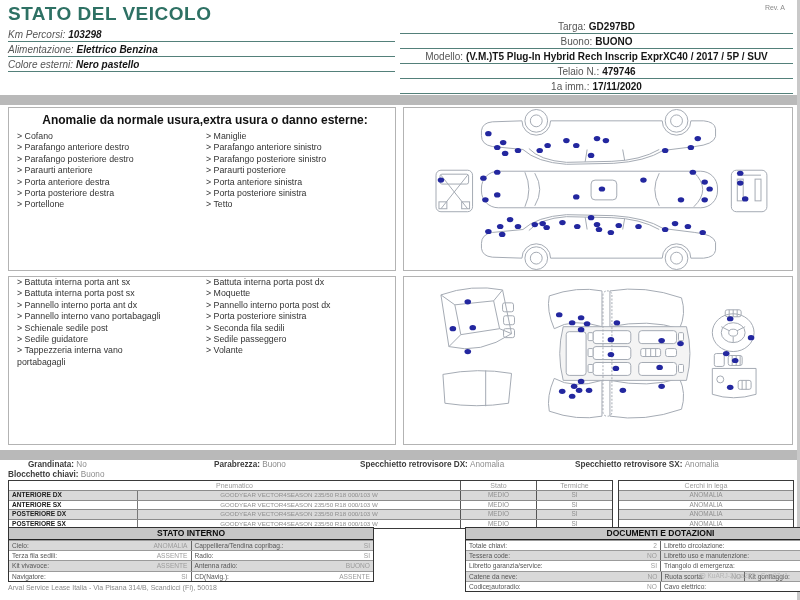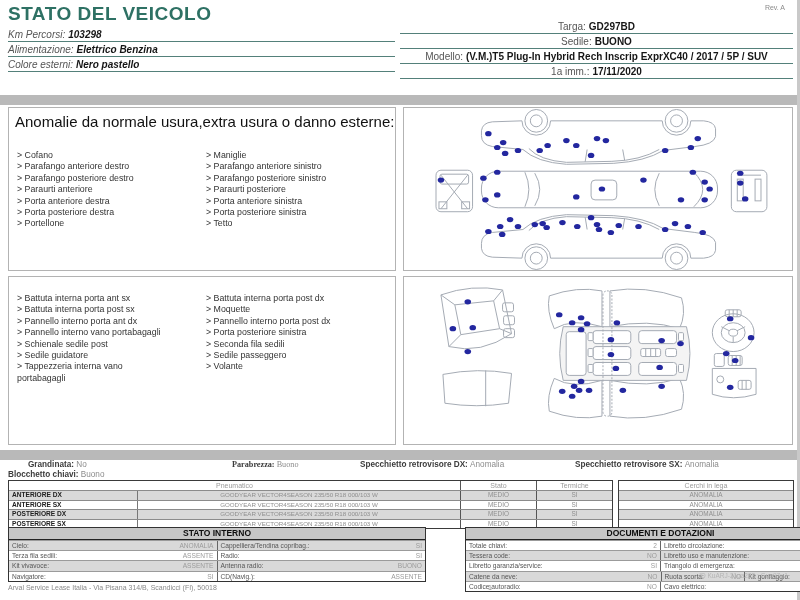--- a/index.html
+++ b/index.html
@@ -20,30 +20,30 @@
   
   .bar{position:absolute;left:0;width:797px;height:10px;background:var(--bar,#b9b9b9);}
   #bar1{top:95px;} #bar2{top:450px;}
 
   
   .panel{position:absolute;border:1px solid #b3b3b3;background:#fff;box-sizing:border-box;}
   #ext-text{left:8px;top:107px;width:388px;height:164px;}
   #ext-diagram{left:403px;top:107px;width:390px;height:164px;}
   #int-text{left:8px;top:276px;width:388px;height:169px;}
   #int-diagram{left:403px;top:276px;width:390px;height:169px;}
-  .panel-title{font-size:15px;font-weight:normal;color:#111;padding:5px 0 4px 6px;}
-  .cols{display:flex;padding-left:8px;margin-top:16px;}
+  .panel-title{font-size:12px;font-weight:bold;color:#111;padding:5px 0 4px 6px;text-align:center;}
+  .cols{display:flex;padding-left:8px;}
   .col{width:192px;}
   .li{font-size:8.8px;color:#333;line-height:11.4px;max-width:155px;}
   .panel svg{width:100%;height:100%;display:block;}
 
   
   #cond{position:absolute;left:8px;top:460px;width:789px;height:20px;font-size:8.2px;}
   .cond{position:absolute;top:0;white-space:nowrap;}
-  .c0{left:0;margin-left:20px;} .c1{left:224px;font-family:Liberation Serif, serif;} .c2{left:352px;} .c3{left:567px;} .c4{left:0;top:10px;}
+  .c0{left:0;margin-left:20px;} .c1{left:206px;} .c2{left:352px;} .c3{left:567px;} .c4{left:0;top:10px;}
   .clbl{font-weight:bold;color:#3c3c3c;} .cval{color:#8c8c8c;}
 
   
   #tyre-table{position:absolute;left:8px;top:480px;width:605px;border:1px solid #3a3a3a;
               box-sizing:border-box;font-size:6.4px;background:#fff;}
   #cerchi-table{position:absolute;left:618px;top:480px;width:176px;border:1px solid #3a3a3a;
               box-sizing:border-box;font-size:6.4px;background:#fff;}
   .t-head{display:flex;height:9px;line-height:9px;color:#9a9a9a;font-size:7px;}
   .t-head .th{text-align:center;box-sizing:border-box;}
   .th-pneu{width:451px;} .th-st{width:76px;border-left:1px solid #555;}
@@ -53,21 +53,21 @@
   .pos{width:128px;font-weight:bold;color:#222;padding-left:3px;font-size:6.6px;}
   .tyre{width:323px;text-align:center;color:#8f8f8f;border-left:1px solid #777;font-size:6.2px;}
   .st{width:76px;text-align:center;color:#8f8f8f;border-left:1px solid #555;}
   .tm{width:76px;text-align:center;color:#8f8f8f;border-left:1px solid #555;}
   .c-head{height:9px;line-height:9px;text-align:center;color:#9a9a9a;font-size:7px;}
   .c-row{height:8.6px;line-height:8.6px;text-align:center;color:#8f8f8f;border-top:1px solid #8b8b8b;}
   .rg{background:var(--rowgray,#d9d9d9);} .rw{background:#fff;}
 
   
   .kv-table{position:absolute;top:527px;border:1px solid #333;box-sizing:border-box;background:#fff;}
-  #stato-table{left:8px;width:418px;}
+  #stato-table{left:8px;width:366px;}
   #doc-table{left:423px;width:391px;margin-left:42px;}
   .kv-head{height:11px;line-height:11px;background:#c6c6c6;border-bottom:1px solid #222;
            text-align:center;font-weight:bold;font-size:8.5px;color:#0d0d0d;}
   .kv-row{display:flex;height:9.2px;line-height:9.2px;font-size:6.6px;border-top:1px solid #9b9b9b;}
   .kv-cell{flex:1;display:flex;justify-content:space-between;padding:0 3px;box-sizing:border-box;
            overflow:hidden;white-space:nowrap;}
   .kv-cell + .kv-cell{border-left:1px solid #666;}
   .kv-row.three .kv-cell:nth-child(1){flex:0 0 50%;}
   .kv-row.three .kv-cell:nth-child(2){flex:0 0 21.5%;}
   .kv-row.three .kv-cell:nth-child(3){flex:0 0 28.5%;}
@@ -88,22 +88,23 @@
 
   <div id="page-title">STATO DEL VEICOLO</div>
   <div id="rev">Rev. A</div>
   <div id="hdr-left">
       <div class="hdr-row"><span class="hlbl">Km Percorsi:</span><span class="hval">103298</span></div>
       <div class="hdr-row"><span class="hlbl">Alimentazione:</span><span class="hval">Elettrico Benzina</span></div>
       <div class="hdr-row"><span class="hlbl">Colore esterni:</span><span class="hval">Nero pastello</span></div>
     </div>
   <div id="hdr-right">
       <div class="hdr-row"><span class="hlbl">Targa:</span><span class="hval">GD297BD</span></div>
-      <div class="hdr-row"><span class="hlbl">Sedile:</span><span class="hval">BUONO</span></div>
+      <div class="hdr-row"><span class="hlbl">Buono:</span><span class="hval">BUONO</span></div>
       <div class="hdr-row"><span class="hlbl">Modello:</span><span class="hval">(V.M.)T5 Plug-In Hybrid Rech Inscrip ExprXC40 / 2017 / 5P / SUV</span></div>
+      <div class="hdr-row"><span class="hlbl">Telaio N.:</span><span class="hval">479746</span></div>
       <div class="hdr-row"><span class="hlbl">1a imm.:</span><span class="hval">17/11/2020</span></div>
     </div>
 
   <div class="bar" id="bar1"></div>
 
   <div class="panel" id="ext-text">
     <div class="panel-title">Anomalie da normale usura,extra usura o danno esterne:</div>
     <div class="cols">
       <div class="col" id="ext-l">
           <div class="li">&gt; Cofano</div>

